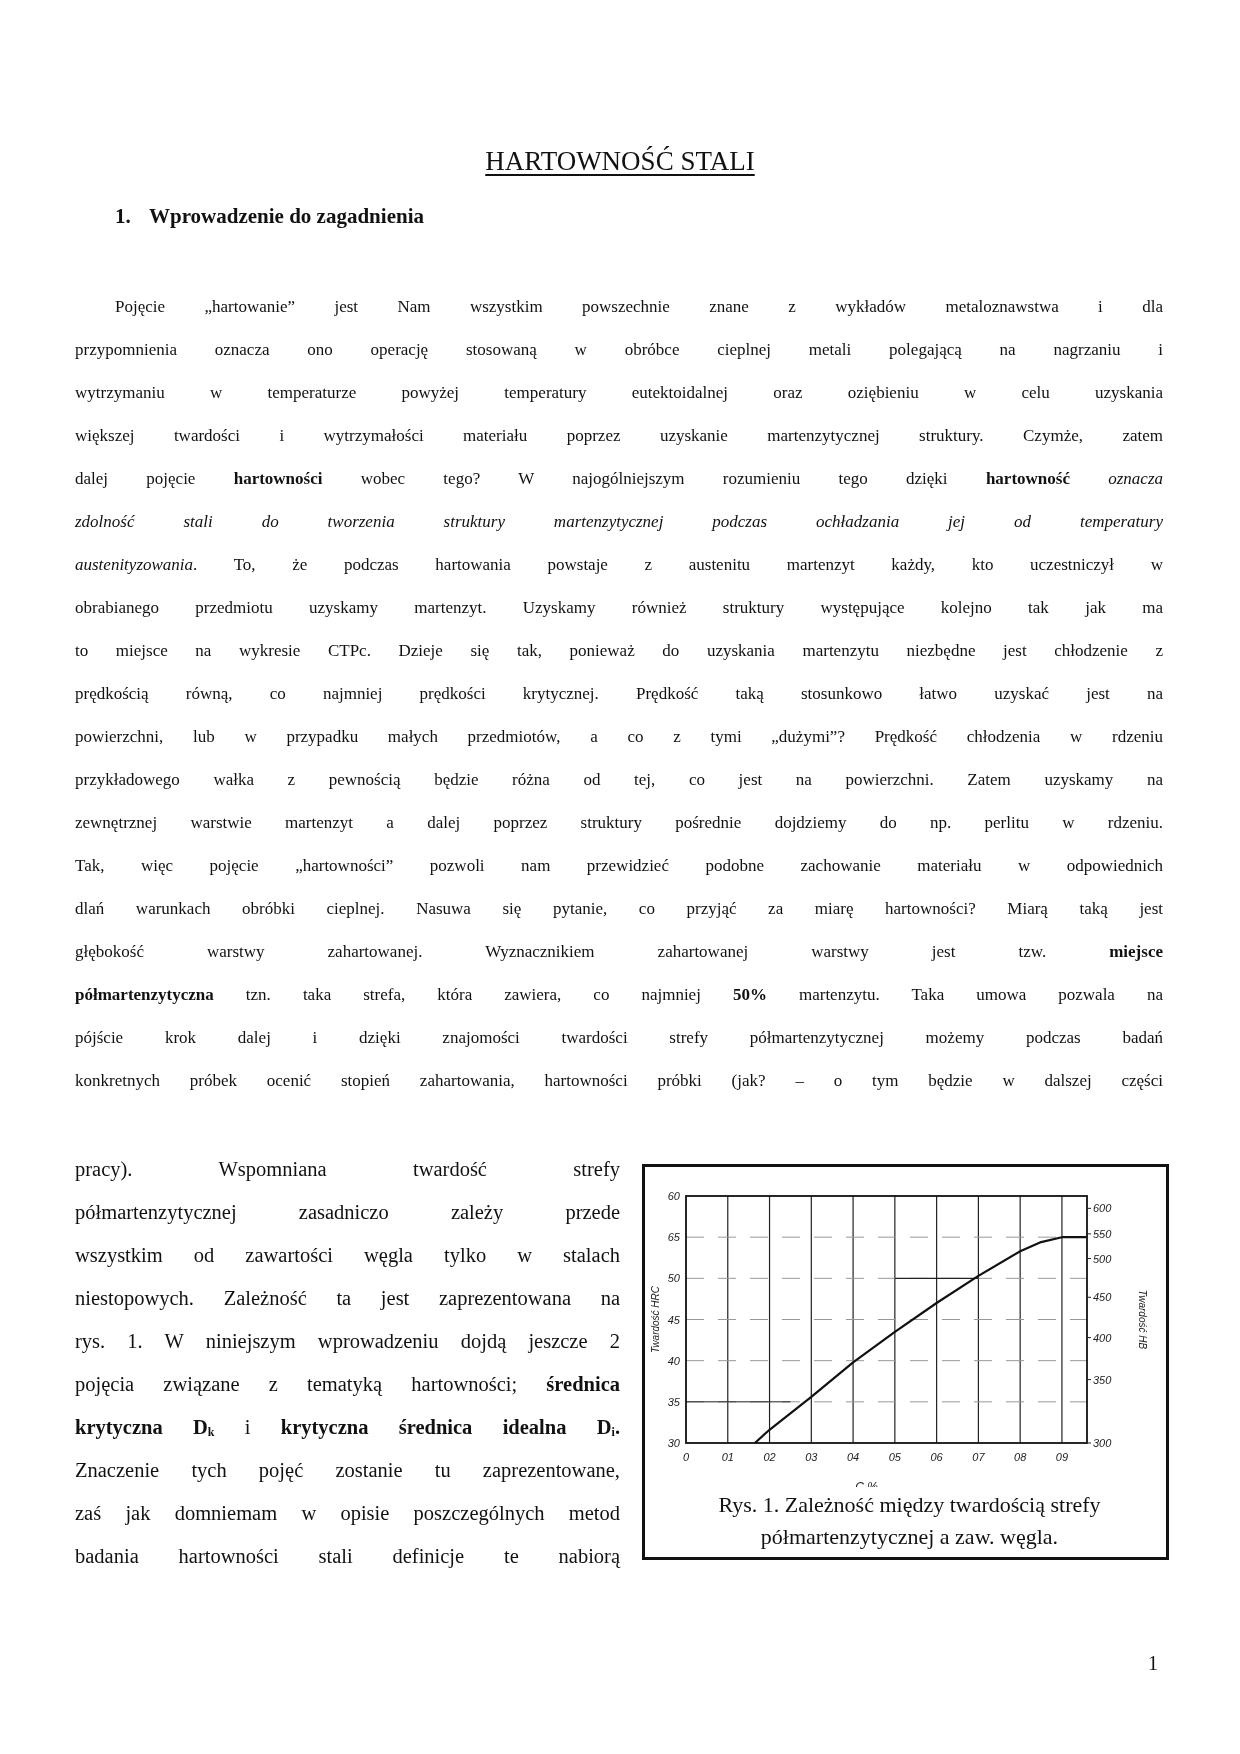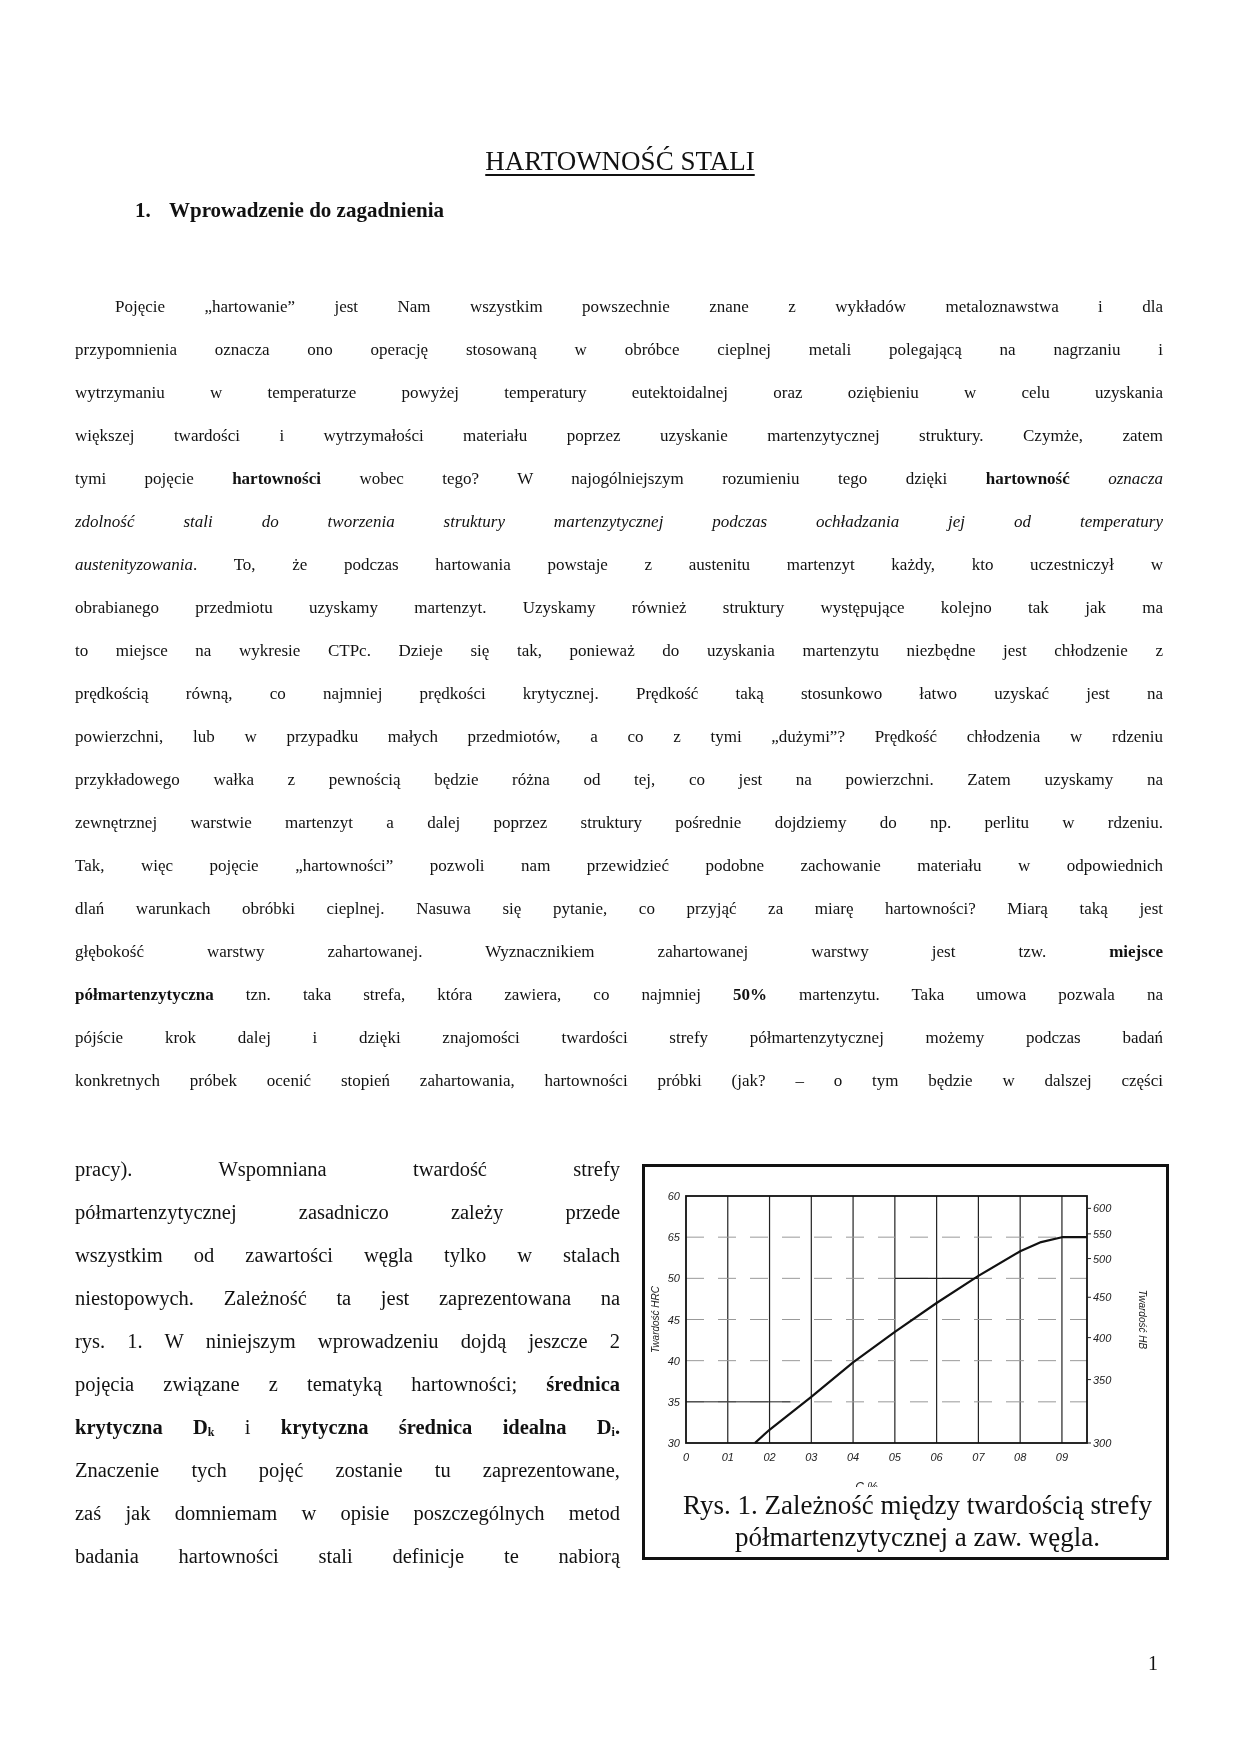--- a/index.html
+++ b/index.html
@@ -1,53 +1,53 @@
 <!DOCTYPE html>
 <html><head>
 <meta charset="utf-8">
 <style>
   html, body { margin: 0; padding: 0; background: #ffffff; }
   body { width: 1240px; height: 1754px; position: relative; overflow: hidden;
          font-family: "Liberation Serif", "DejaVu Serif", serif; color: #111; }
   .abs { position: absolute; }
   .title { left: 3px; width: 1240px; top: 146px; text-align: center; font-size: 27px; }
   .title span { text-decoration: underline; text-decoration-thickness: 2px; text-underline-offset: 4px; padding-right: 6px; }
-  .heading { left: 115px; top: 198px; font-size: 21px; font-weight: bold; margin-left: 20px; }
+  .heading { left: 115px; top: 204px; font-size: 21px; font-weight: bold; }
   .heading .num { display: inline-block; width: 34px; }
   .para { left: 75px; width: 1088px; top: 285px; font-size: 17px; line-height: 43px; text-align: justify; }
   .para .line { display: block; height: 43px; white-space: nowrap; text-align: justify; text-align-last: justify; }
   .para .indent { padding-left: 40px; }
   .b { font-weight: bold; }
   .u { }
   .i { font-style: italic; }
   .wrapcol { left: 75px; width: 545px; top: 1148px; font-size: 20.5px; line-height: 43px; }
   .wrapcol .line { display: block; height: 43px; white-space: nowrap; text-align: justify; text-align-last: justify; }
   sub { font-size: 12px; vertical-align: -2px; }
   .figbox { left: 642px; top: 1164px; width: 521px; height: 390px; border: 3px solid #111; background: #fff; }
-  .caption { position: absolute; left: 16px; width: 513px; top: 322px; text-align: center; font-size: 27px; line-height: 32px; }
+  .caption { position: absolute; left: 8px; width: 513px; top: 322px; text-align: center; font-size: 22px; line-height: 32px; }
   .pagenum { left: 1148px; top: 1652px; font-size: 20px; }
   svg text { font-family: "Liberation Sans", "DejaVu Sans", sans-serif; font-style: italic; }
 </style>
 </head>
 <body>
 
 <div class="abs title">
   <span>HARTOWNOŚĆ STALI</span>
 </div>
 
 <div class="abs heading">
   <span class="num">1.</span><span>Wprowadzenie do zagadnienia</span>
 </div>
 
 <div class="abs para" id="para">
     <span class="line indent"><span class="">Pojęcie „hartowanie” jest Nam wszystkim powszechnie znane z wykładów metaloznawstwa i dla</span></span>
     <span class="line"><span class="">przypomnienia oznacza ono operację stosowaną w obróbce cieplnej metali polegającą na nagrzaniu i</span></span>
     <span class="line"><span class="">wytrzymaniu w temperaturze powyżej temperatury eutektoidalnej oraz oziębieniu w celu uzyskania</span></span>
     <span class="line"><span class="">większej twardości i wytrzymałości materiału poprzez uzyskanie martenzytycznej struktury. Czymże, zatem</span></span>
-    <span class="line"><span class="">tymi pojęcie </span><span class="b">hartowności</span><span class=""> wobec tego? W najogólniejszym rozumieniu tego dzięki </span><span class="b u">hartowność</span><span class=""> </span><span class="u i">oznacza</span></span>
+    <span class="line"><span class="">dalej pojęcie </span><span class="b">hartowności</span><span class=""> wobec tego? W najogólniejszym rozumieniu tego dzięki </span><span class="b u">hartowność</span><span class=""> </span><span class="u i">oznacza</span></span>
     <span class="line"><span class="u i">zdolność stali do tworzenia struktury martenzytycznej podczas ochładzania jej od temperatury</span></span>
     <span class="line"><span class="u i">austenityzowania</span><span class="">. To, że podczas hartowania powstaje z austenitu martenzyt każdy, kto uczestniczył w</span></span>
     <span class="line"><span class="">obrabianego przedmiotu uzyskamy martenzyt. Uzyskamy również struktury występujące kolejno tak jak ma</span></span>
     <span class="line"><span class="">to miejsce na wykresie CTPc. Dzieje się tak, ponieważ do uzyskania martenzytu niezbędne jest chłodzenie z</span></span>
     <span class="line"><span class="">prędkością równą, co najmniej prędkości krytycznej. Prędkość taką stosunkowo łatwo uzyskać jest na</span></span>
     <span class="line"><span class="">powierzchni, lub w przypadku małych przedmiotów, a co z tymi „dużymi”? Prędkość chłodzenia w rdzeniu</span></span>
     <span class="line"><span class="">przykładowego wałka z pewnością będzie różna od tej, co jest na powierzchni. Zatem uzyskamy na</span></span>
     <span class="line"><span class="">zewnętrznej warstwie martenzyt a dalej poprzez struktury pośrednie dojdziemy do np. perlitu w rdzeniu.</span></span>
     <span class="line"><span class="">Tak, więc pojęcie „hartowności” pozwoli nam przewidzieć podobne zachowanie materiału w odpowiednich</span></span>
     <span class="line"><span class="">dlań warunkach obróbki cieplnej. Nasuwa się pytanie, co przyjąć za miarę hartowności? Miarą taką jest</span></span>

